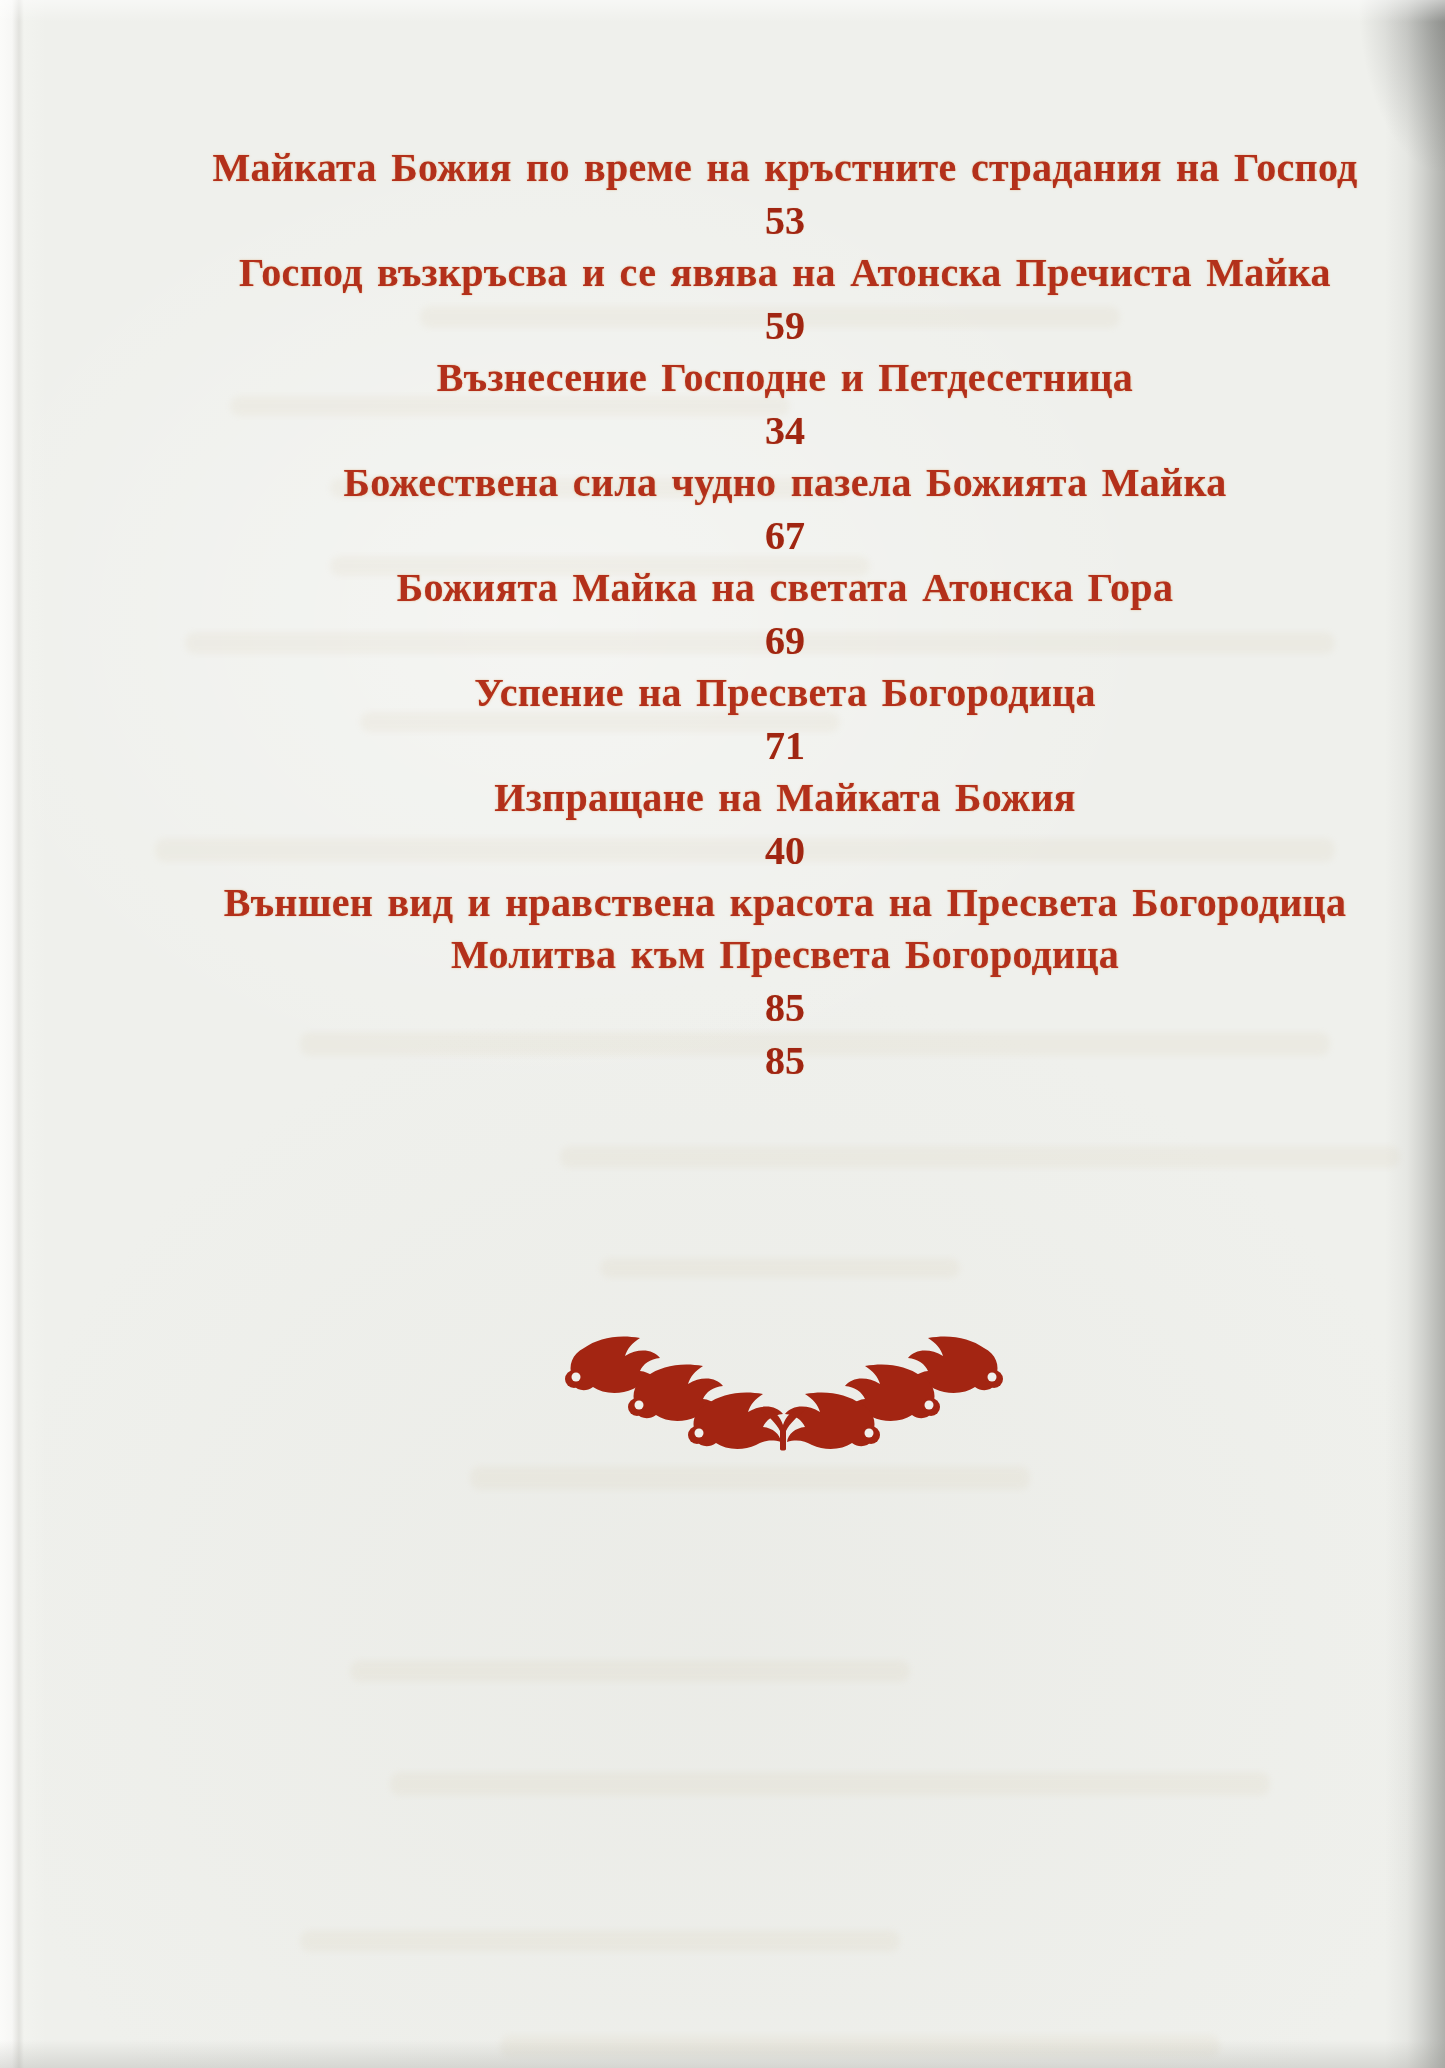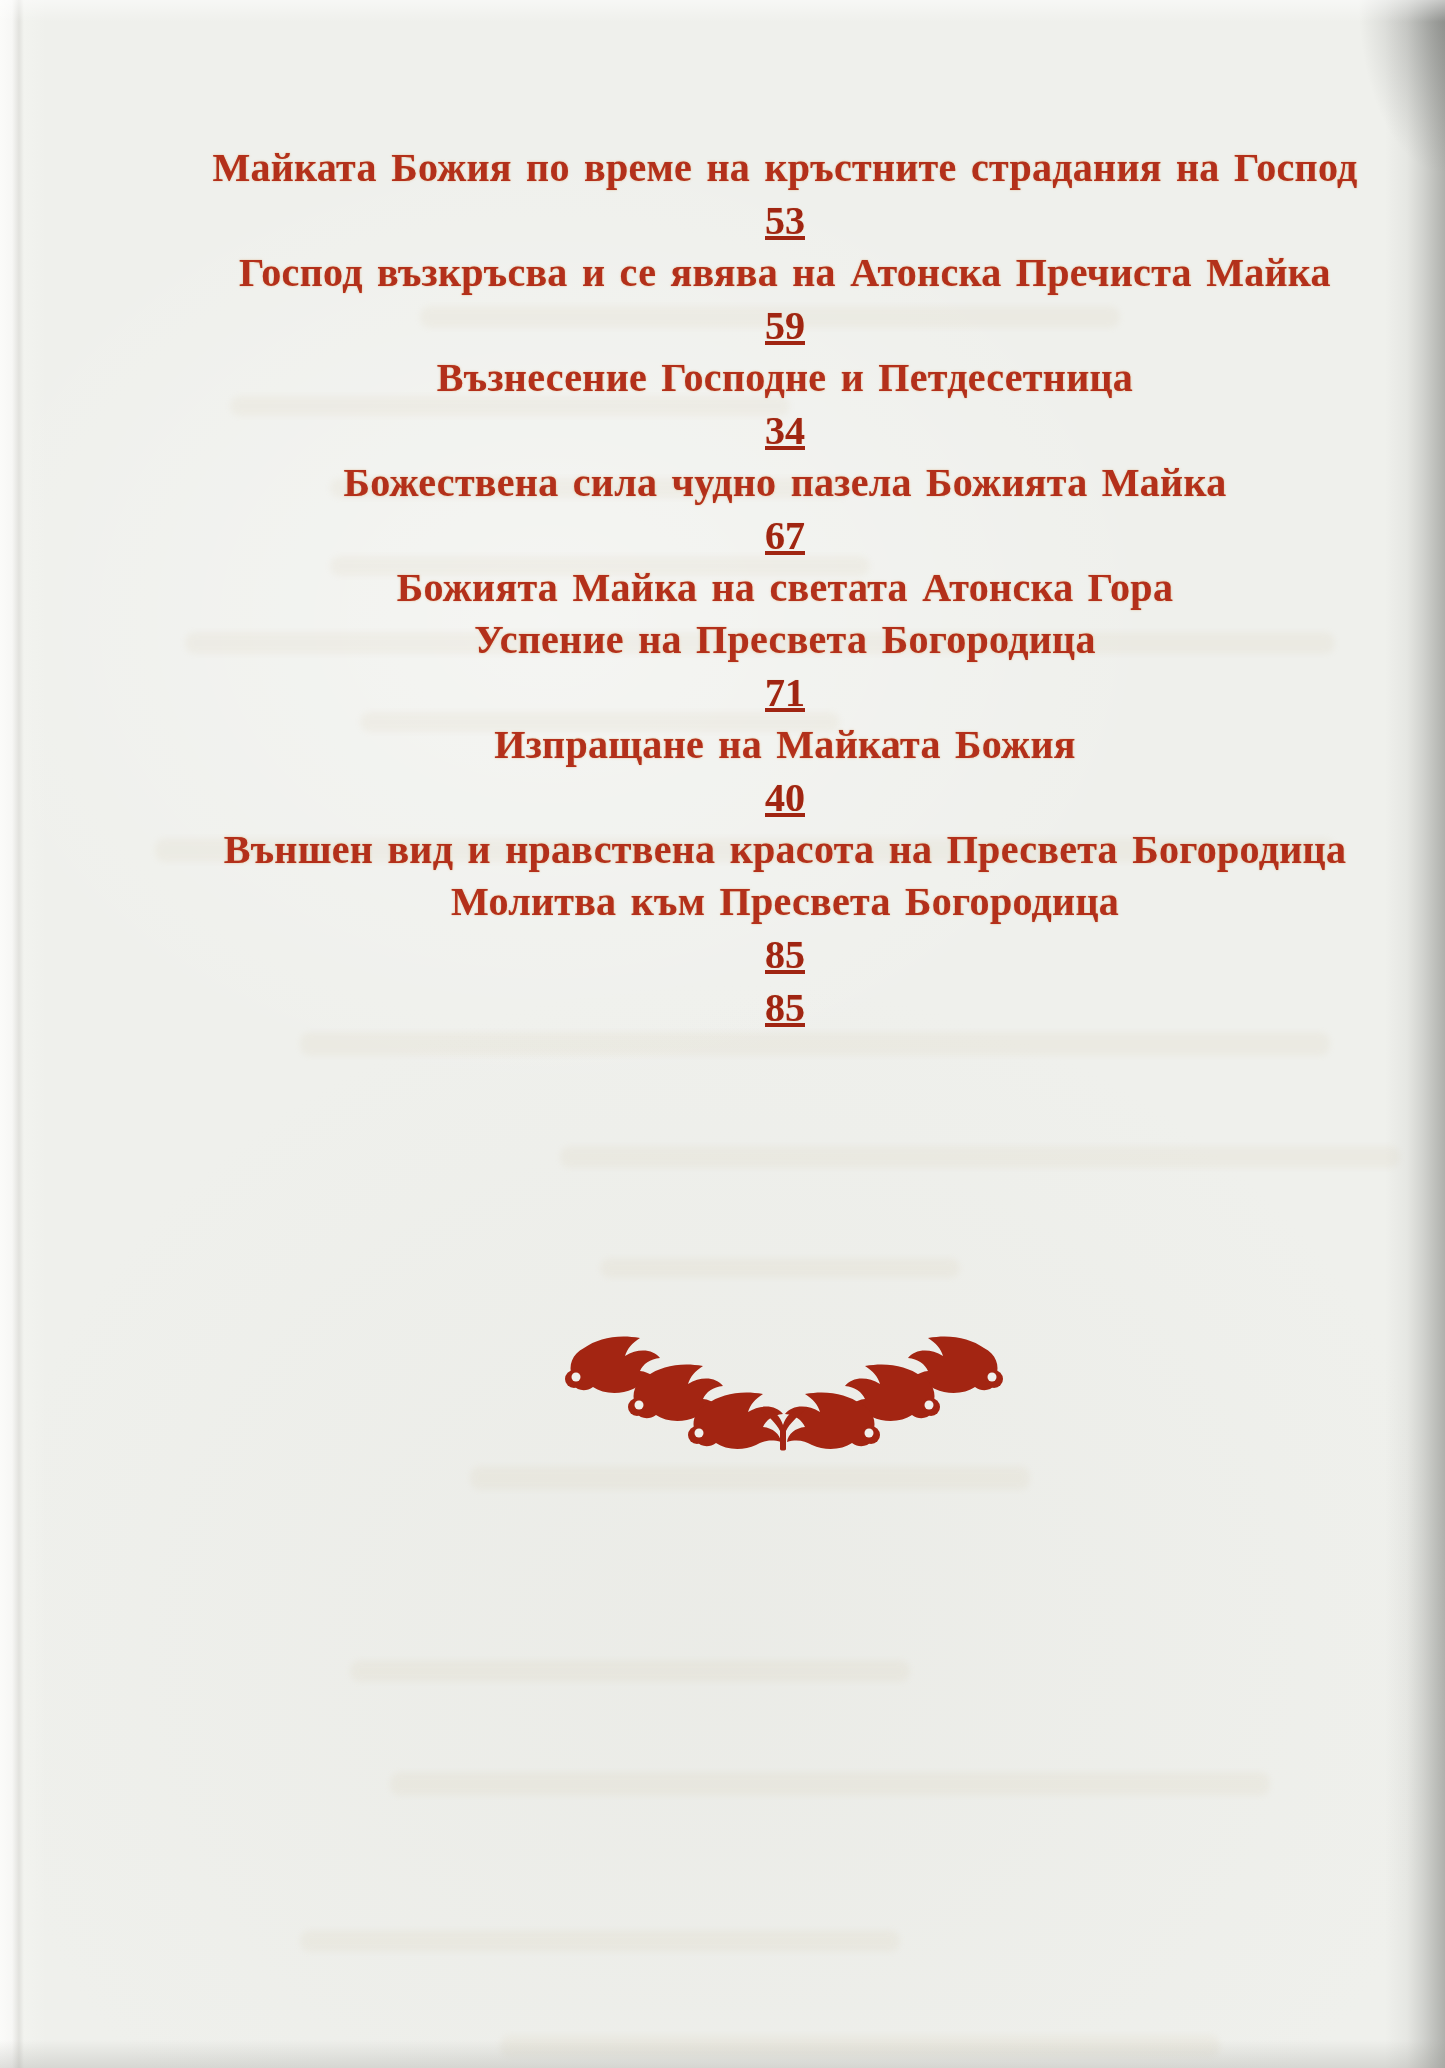--- a/index.html
+++ b/index.html
@@ -57,21 +57,20 @@
     font-size:40px;font-weight:bold;line-height:52px;
     color:#b3301b;
     letter-spacing:0.3px;word-spacing:4px;
     text-shadow:0 0 1px rgba(208,122,40,0.55), 0 0 3px rgba(208,122,40,0.22);
     white-space:nowrap;
   }
   .entry-page{
     font-size:40px;font-weight:bold;line-height:53px;
     color:#a02512;
     text-shadow:0 0 1px rgba(208,122,40,0.5);
-    text-decoration:underline;
   }
   
   .ornament{position:absolute;left:553px;top:1330px;width:462px;height:125px;}
   .ornament .leaf-fill{fill:#a32512;}
   .ornament .curl{fill:#a32512;}
   .ornament .curl-in{fill:#f0f1ed;}
 </style>
 </head>
 <body>
 
@@ -106,20 +105,21 @@
     <div class="entry">
       <div class="entry-title">Възнесение Господне и Петдесетница</div>
       <div class="entry-page">34</div>
     </div>
     <div class="entry">
       <div class="entry-title">Божествена сила чудно пазела Божията Майка</div>
       <div class="entry-page">67</div>
     </div>
     <div class="entry">
       <div class="entry-title">Божията Майка на светата Атонска Гора</div>
+      <div class="entry-page">69</div>
     </div>
     <div class="entry">
       <div class="entry-title">Успение на Пресвета Богородица</div>
       <div class="entry-page">71</div>
     </div>
     <div class="entry">
       <div class="entry-title">Изпращане на Майката Божия</div>
     </div>
     <div class="entry">
       <div class="entry-page">40</div>

